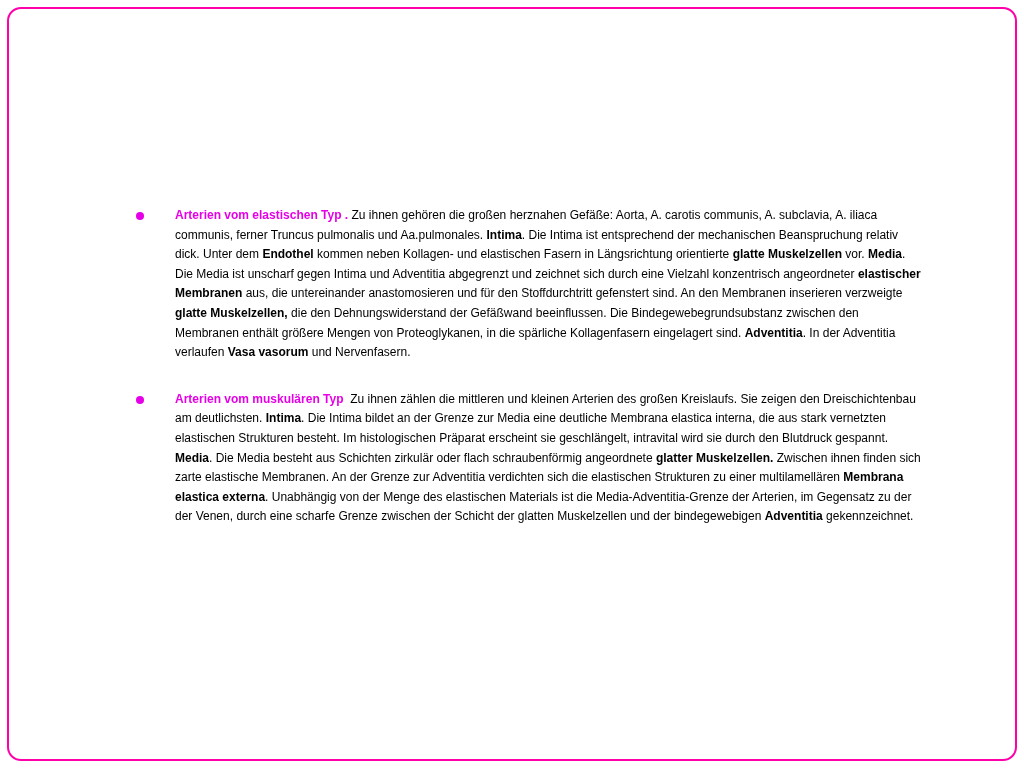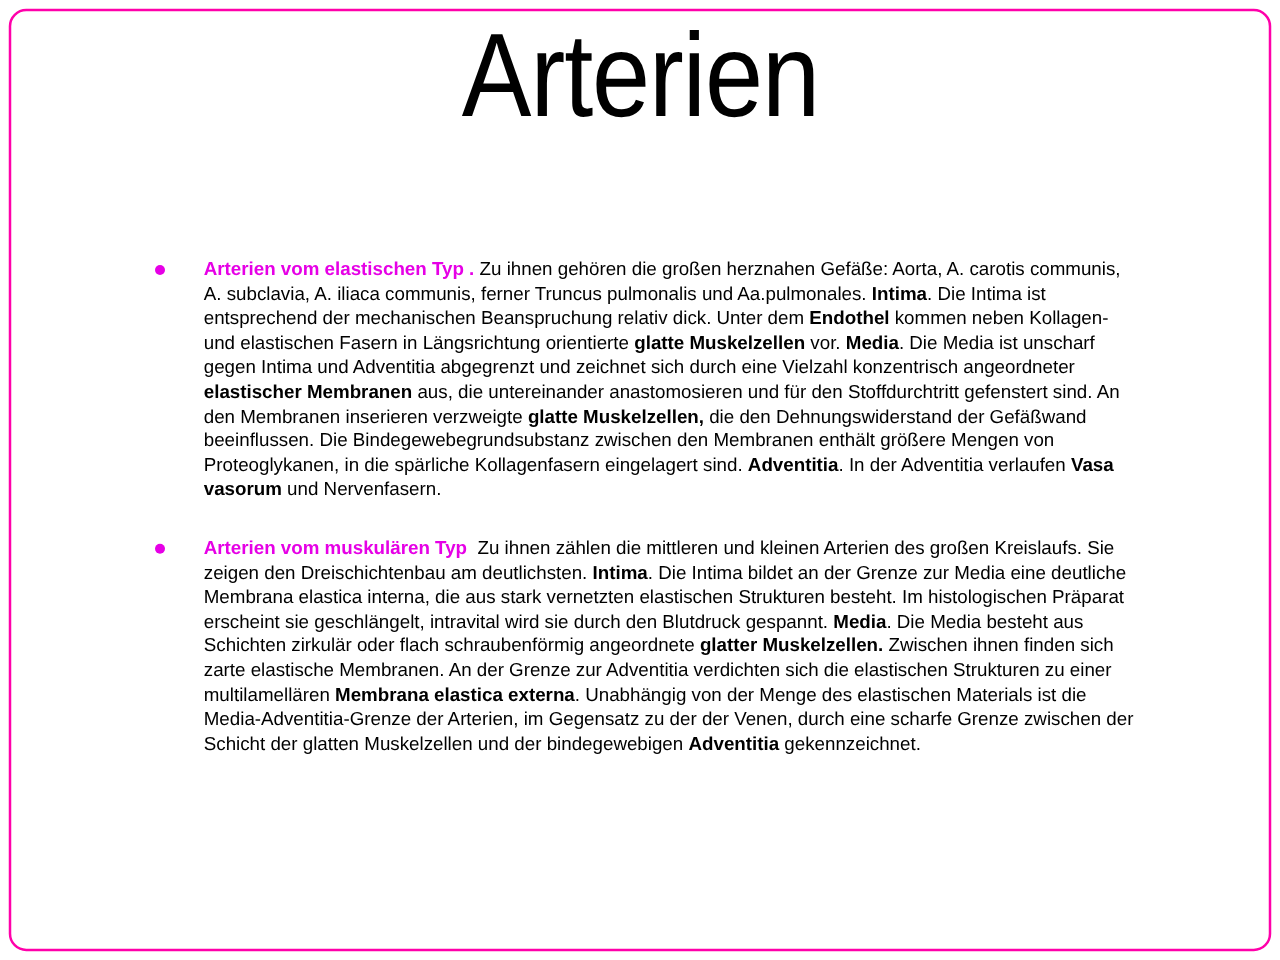--- a/index.html
+++ b/index.html
@@ -41,27 +41,27 @@
     white-space: nowrap;
   }
   .title .squeeze {
     display: inline-block;
     transform: scaleX(0.88);
     transform-origin: center;
     letter-spacing: -1px;
   }
   ul.bullets {
     position: absolute;
-    left: 163px;
+    left: 175px;
     top: 206px;
     width: 747px;
     margin: 0;
     padding: 0;
     list-style: none;
-    font-size: 15px;
+    font-size: 12px;
     line-height: 19.6px;
     color: var(--text);
   }
   ul.bullets li {
     position: relative;
     margin: 0;
   }
   ul.bullets li + li {
     margin-top: 27px;
   }
@@ -83,18 +83,17 @@
   }
   .seg-normal {
     font-weight: normal;
   }
 </style>
 </head>
 <body>
 
 <div class="slide">
   <div class="frame"></div>
-  <h1 class="title"><span class="squeeze">Arterien</span></h1>
   <ul class="bullets">
       <li><span class="dot"></span><span class="seg-accent">Arterien vom elastischen Typ . </span><span class="seg-normal">Zu ihnen gehören die großen herznahen Gefäße: Aorta, A. carotis communis, A. subclavia, A. iliaca communis, ferner Truncus pulmonalis und Aa.pulmonales. </span><span class="seg-bold">Intima</span><span class="seg-normal">. Die Intima ist entsprechend der mechanischen Beanspruchung relativ dick. Unter dem </span><span class="seg-bold">Endothel</span><span class="seg-normal"> kommen neben Kollagen- und elastischen Fasern in Längsrichtung orientierte </span><span class="seg-bold">glatte Muskelzellen</span><span class="seg-normal"> vor. </span><span class="seg-bold">Media</span><span class="seg-normal">. Die Media ist unscharf gegen Intima und Adventitia abgegrenzt und zeichnet sich durch eine Vielzahl konzentrisch angeordneter </span><span class="seg-bold">elastischer Membranen</span><span class="seg-normal"> aus, die untereinander anastomosieren und für den Stoffdurchtritt gefenstert sind. An den Membranen inserieren verzweigte </span><span class="seg-bold">glatte Muskelzellen,</span><span class="seg-normal"> die den Dehnungswiderstand der Gefäßwand beeinflussen. Die Bindegewebegrundsubstanz zwischen den Membranen enthält größere Mengen von Proteoglykanen, in die spärliche Kollagenfasern eingelagert sind. </span><span class="seg-bold">Adventitia</span><span class="seg-normal">. In der Adventitia verlaufen </span><span class="seg-bold">Vasa vasorum</span><span class="seg-normal"> und Nervenfasern.</span></li>
       <li><span class="dot"></span><span class="seg-accent">Arterien vom muskulären Typ</span><span class="seg-normal">&nbsp; Zu ihnen zählen die mittleren und kleinen Arterien des großen Kreislaufs. Sie zeigen den Dreischichtenbau am deutlichsten. </span><span class="seg-bold">Intima</span><span class="seg-normal">. Die Intima bildet an der Grenze zur Media eine deutliche Membrana elastica interna, die aus stark vernetzten elastischen Strukturen besteht. Im histologischen Präparat erscheint sie geschlängelt, intravital wird sie durch den Blutdruck gespannt. </span><span class="seg-bold">Media</span><span class="seg-normal">. Die Media besteht aus Schichten zirkulär oder flach schraubenförmig angeordnete </span><span class="seg-bold">glatter Muskelzellen.</span><span class="seg-normal"> Zwischen ihnen finden sich zarte elastische Membranen. An der Grenze zur Adventitia verdichten sich die elastischen Strukturen zu einer multilamellären </span><span class="seg-bold">Membrana elastica externa</span><span class="seg-normal">. Unabhängig von der Menge des elastischen Materials ist die Media-Adventitia-Grenze der Arterien, im Gegensatz zu der der Venen, durch eine scharfe Grenze zwischen der Schicht der glatten Muskelzellen und der bindegewebigen </span><span class="seg-bold">Adventitia</span><span class="seg-normal"> gekennzeichnet.</span></li>
     </ul>
 </div>
 
 </body></html>

